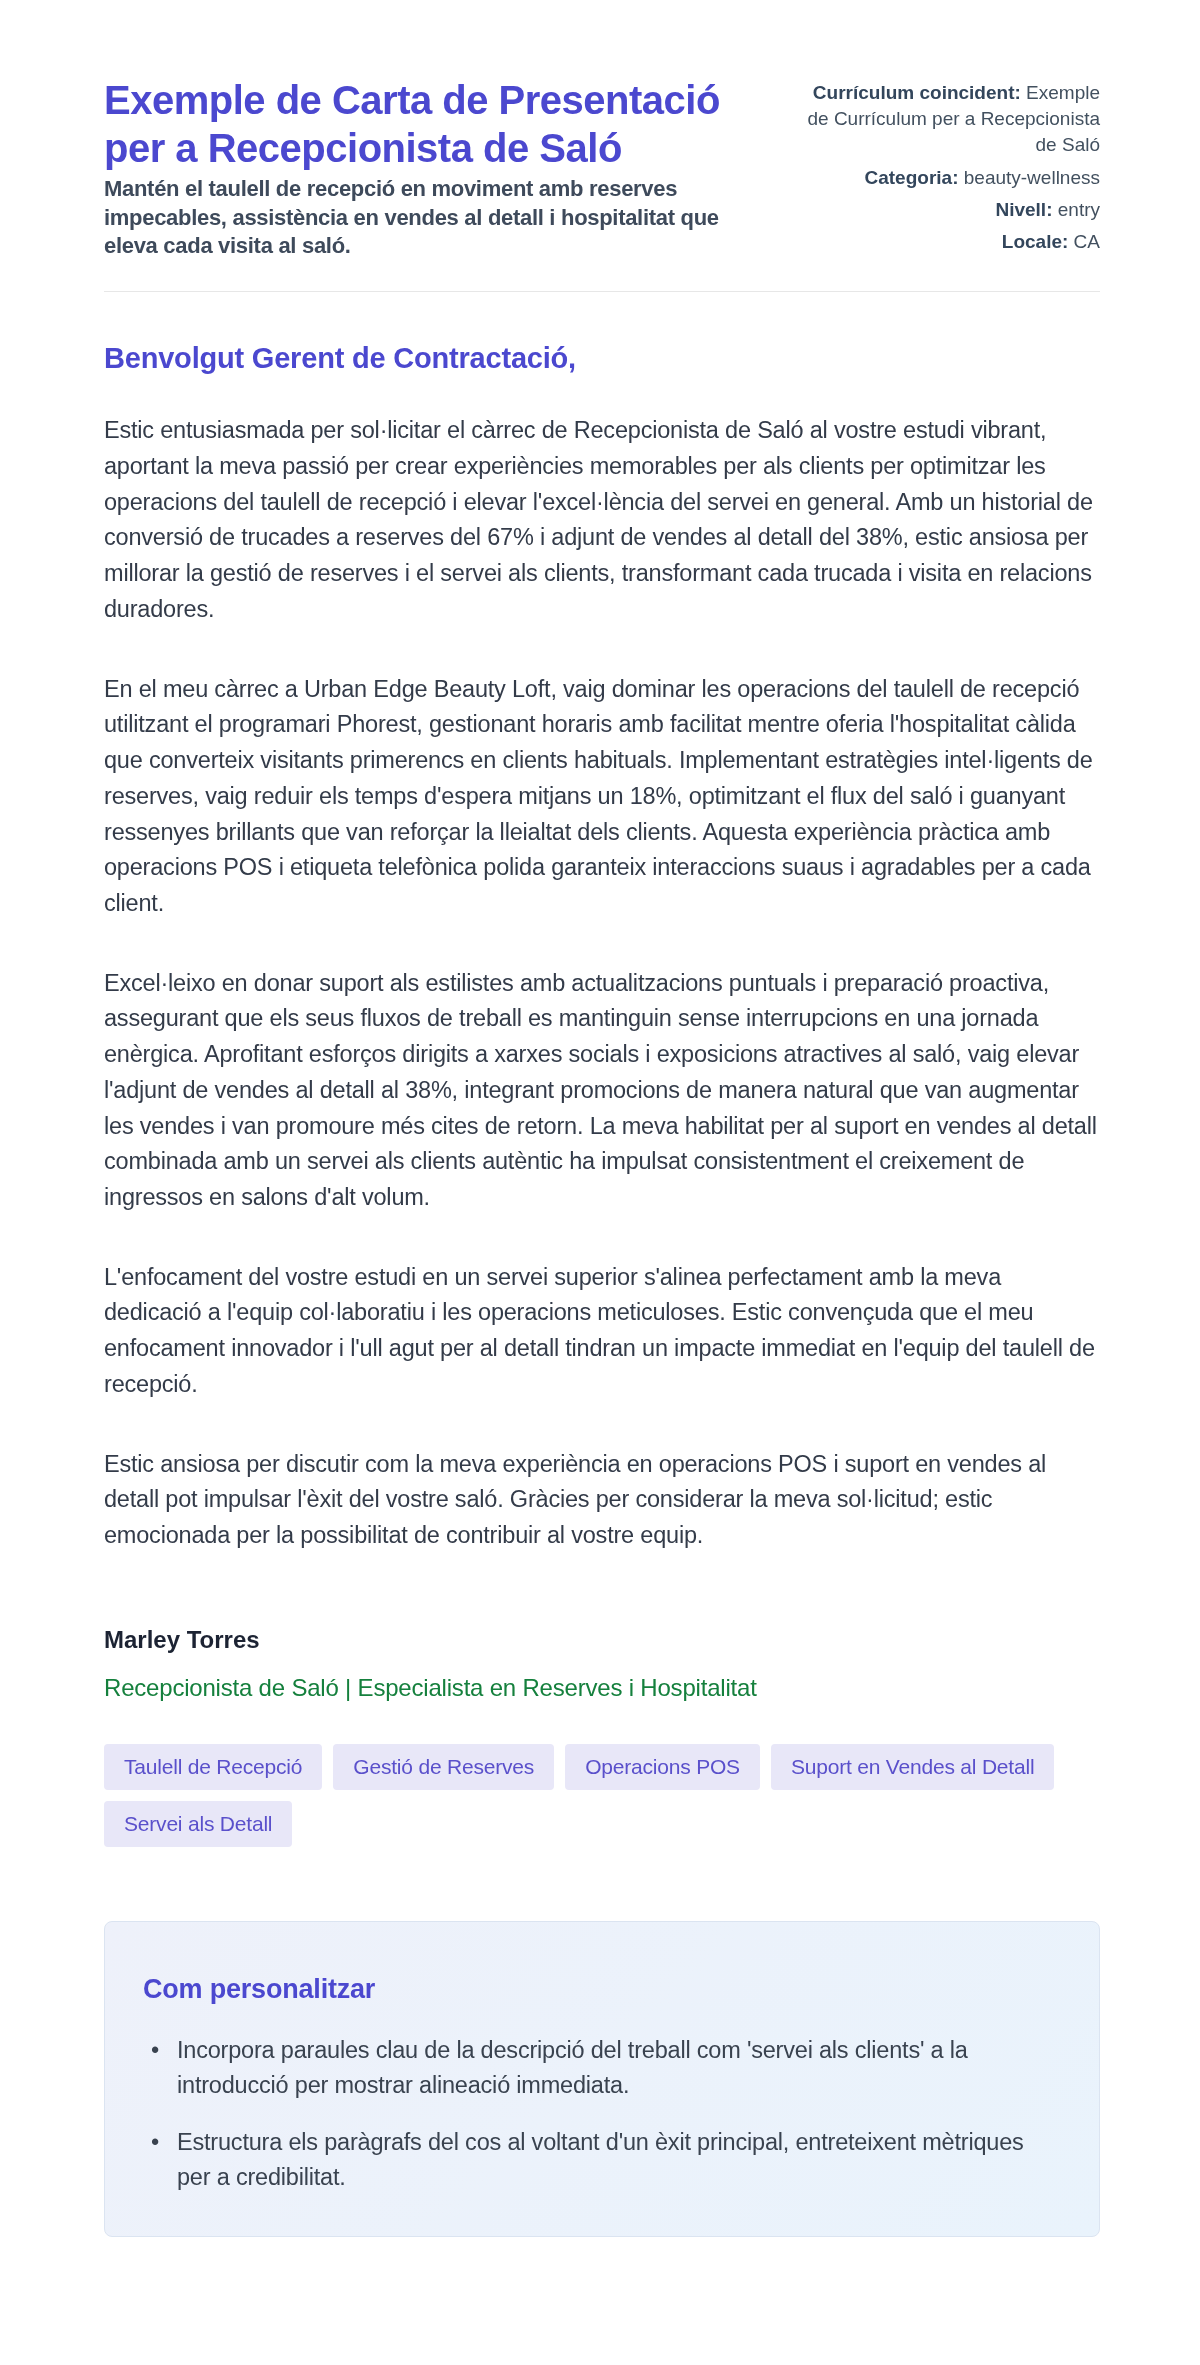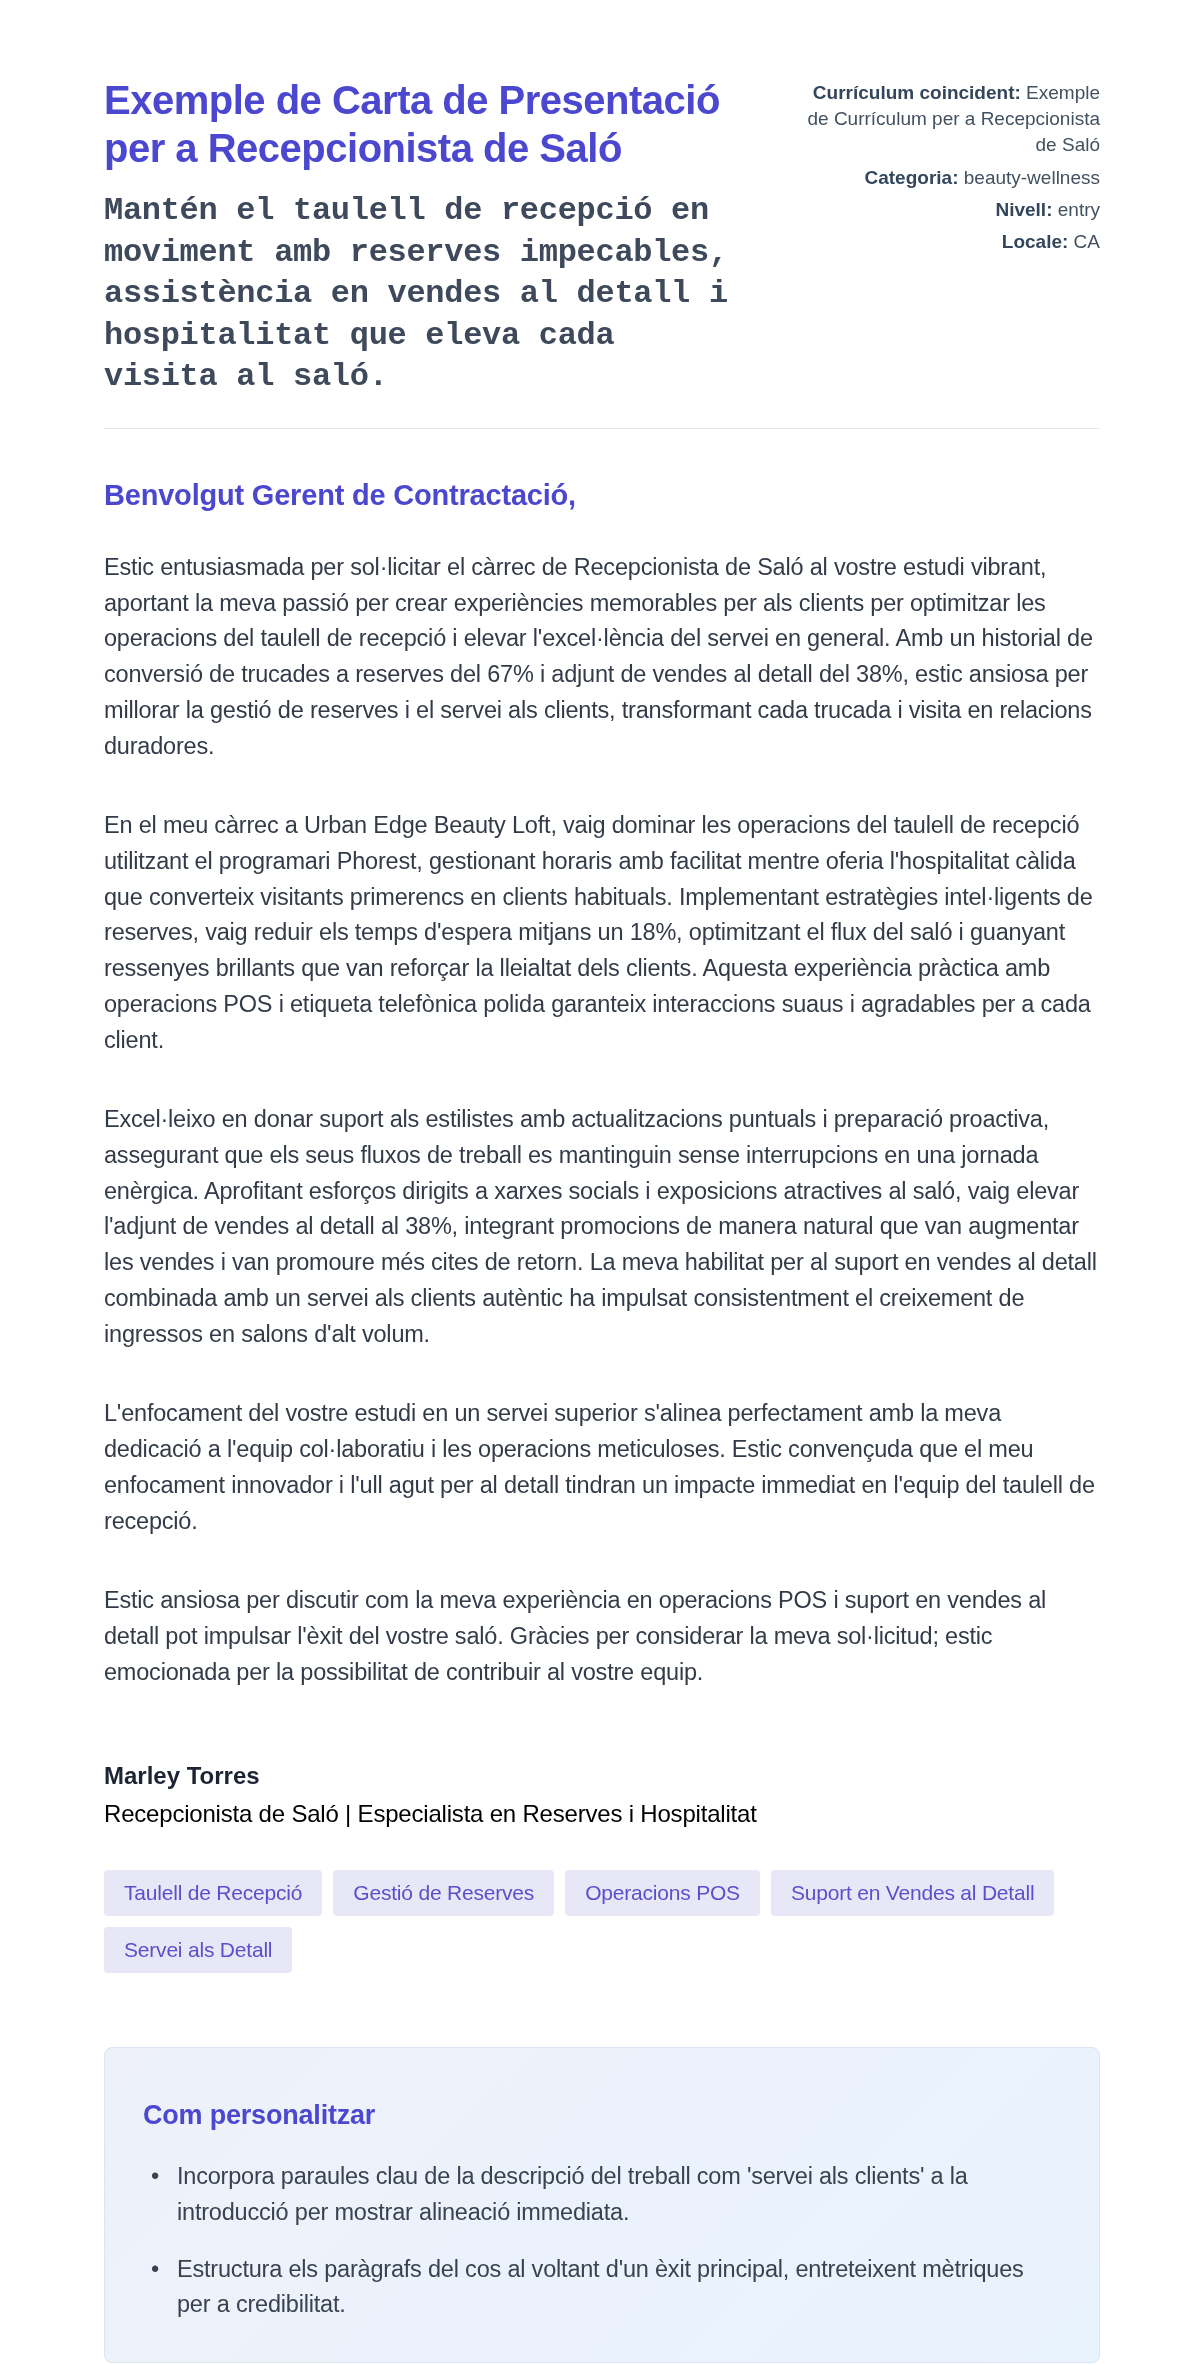--- a/index.html
+++ b/index.html
@@ -28,27 +28,26 @@
   }
   .header-left{flex:1 1 auto;max-width:660px;}
   .page-title{
     font-size:40px;
     line-height:1.2;
     font-weight:700;
     color:var(--accent);
     letter-spacing:-0.5px;
   }
   .page-subtitle{
-    margin-top:18px;
-    font-size:32px;
+    margin-top:3px;
+    font-size:22px;
     line-height:1.3;
     font-weight:700;
     color:var(--slate);
     letter-spacing:-0.3px;
-    font-family:Liberation Mono, monospace;
   }
   .header-meta{
     flex:0 0 305px;
     text-align:right;
     font-size:19px;
     line-height:1.38;
     color:#42505f;
     padding-top:4px;
   }
   .meta-item{margin-bottom:6px;}
@@ -74,23 +73,23 @@
     margin-bottom:44px;
     letter-spacing:-0.2px;
   }
   .signature{margin-top:72px;}
   .signature-name{
     font-size:24px;
     font-weight:700;
     color:#1c2333;
   }
   .signature-title{
-    margin-top:10px;
+    margin-top:20px;
     font-size:24px;
-    color:#000000;
+    color:#15803d;
     letter-spacing:-0.2px;
   }
   
   .tags{
     margin-top:42px;
     display:flex;
     flex-wrap:wrap;
     column-gap:18px;
     row-gap:14px;
     max-width:1000px;

